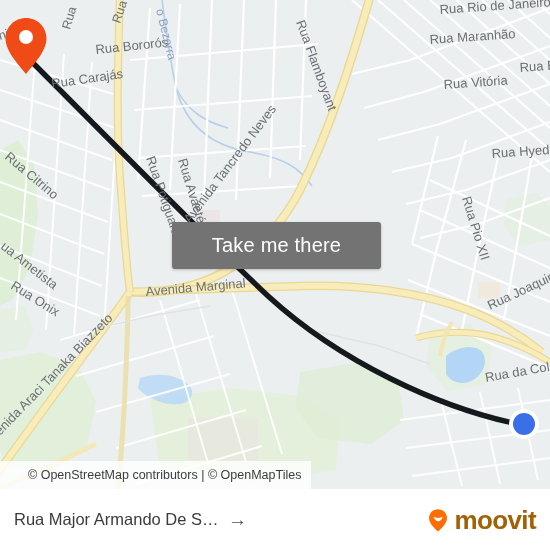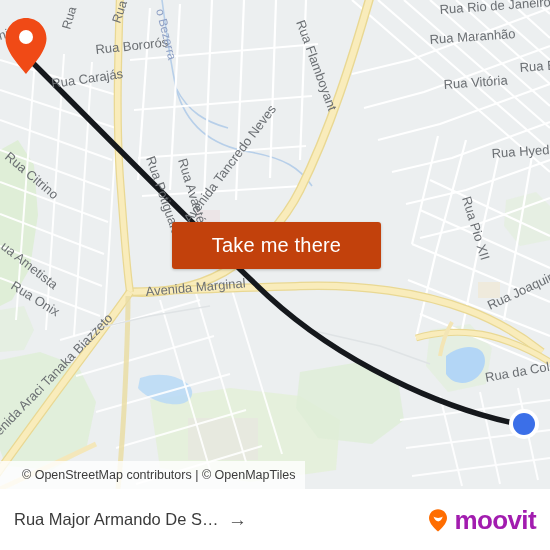--- a/index.html
+++ b/index.html
@@ -27,21 +27,21 @@
     overflow: hidden;
     background: #eceff0;
   }
   #map-svg { position:absolute; left:0; top:0; display:block; }
 
   
   #take-me-there {
     position: absolute;
     left: 172px; top: 222px;
     width: 209px; height: 47px;
-    background: #c2410c;
+    background: #737373;
     border: none;
     border-radius: 3px;
     color: #ffffff;
     font-family: "Liberation Sans", sans-serif;
     font-size: 20px;
     letter-spacing: 0.2px;
     cursor: pointer;
     display: flex;
     align-items: center;
     justify-content: center;
@@ -50,21 +50,21 @@
   }
 
   
   #attribution {
     position: absolute;
     left: 0;
     top: 461px;
     height: 28px;
     display: flex;
     align-items: center;
-    padding: 0 10px 0 22px;
+    padding: 0 10px 0 28px;
     background: rgba(255,255,255,0.80);
     font-size: 12.5px;
     color: #3c3c3c;
     z-index: 45;
     white-space: nowrap;
   }
 
   
   #footer {
     position: absolute;
@@ -92,21 +92,21 @@
   #foot-dest { max-width: 160px; text-overflow: ellipsis; }
   #moovit-logo {
     margin-left: auto;
     display: flex;
     align-items: center;
     gap: 2px;
   }
   #moovit-word {
     font-size: 26px;
     font-weight: bold;
-    color: #a21caf;
+    color: #a16207;
     letter-spacing: -0.6px;
     line-height: 1;
     text-align: right;
   }
 
   
   .lbl { font-family: "Liberation Sans", sans-serif; fill: #6b6f73; font-size: 12.5px; }
   .lbl-water { fill: #8d9fc4; font-size: 12px; }
   .lbl-big { font-size: 13px; }
 </style>

